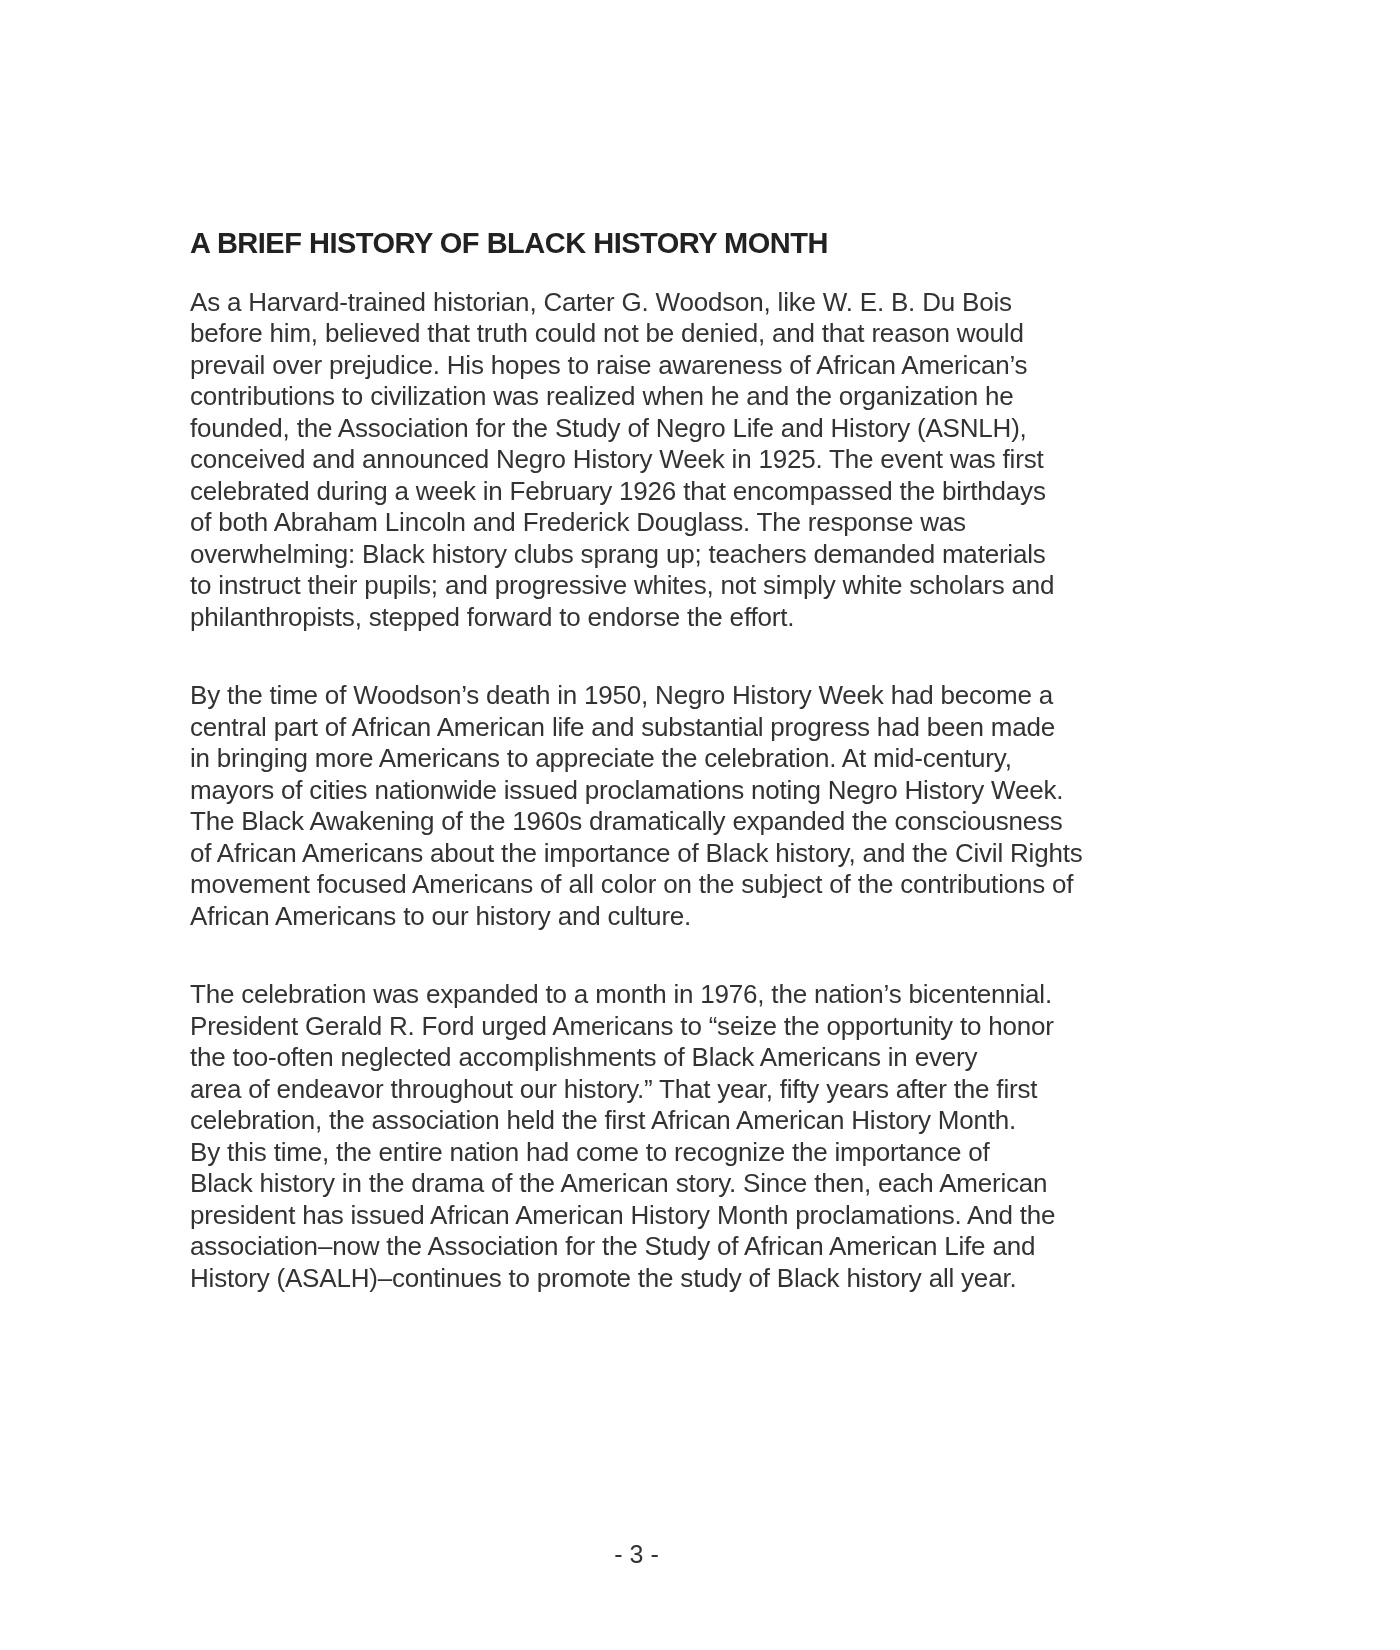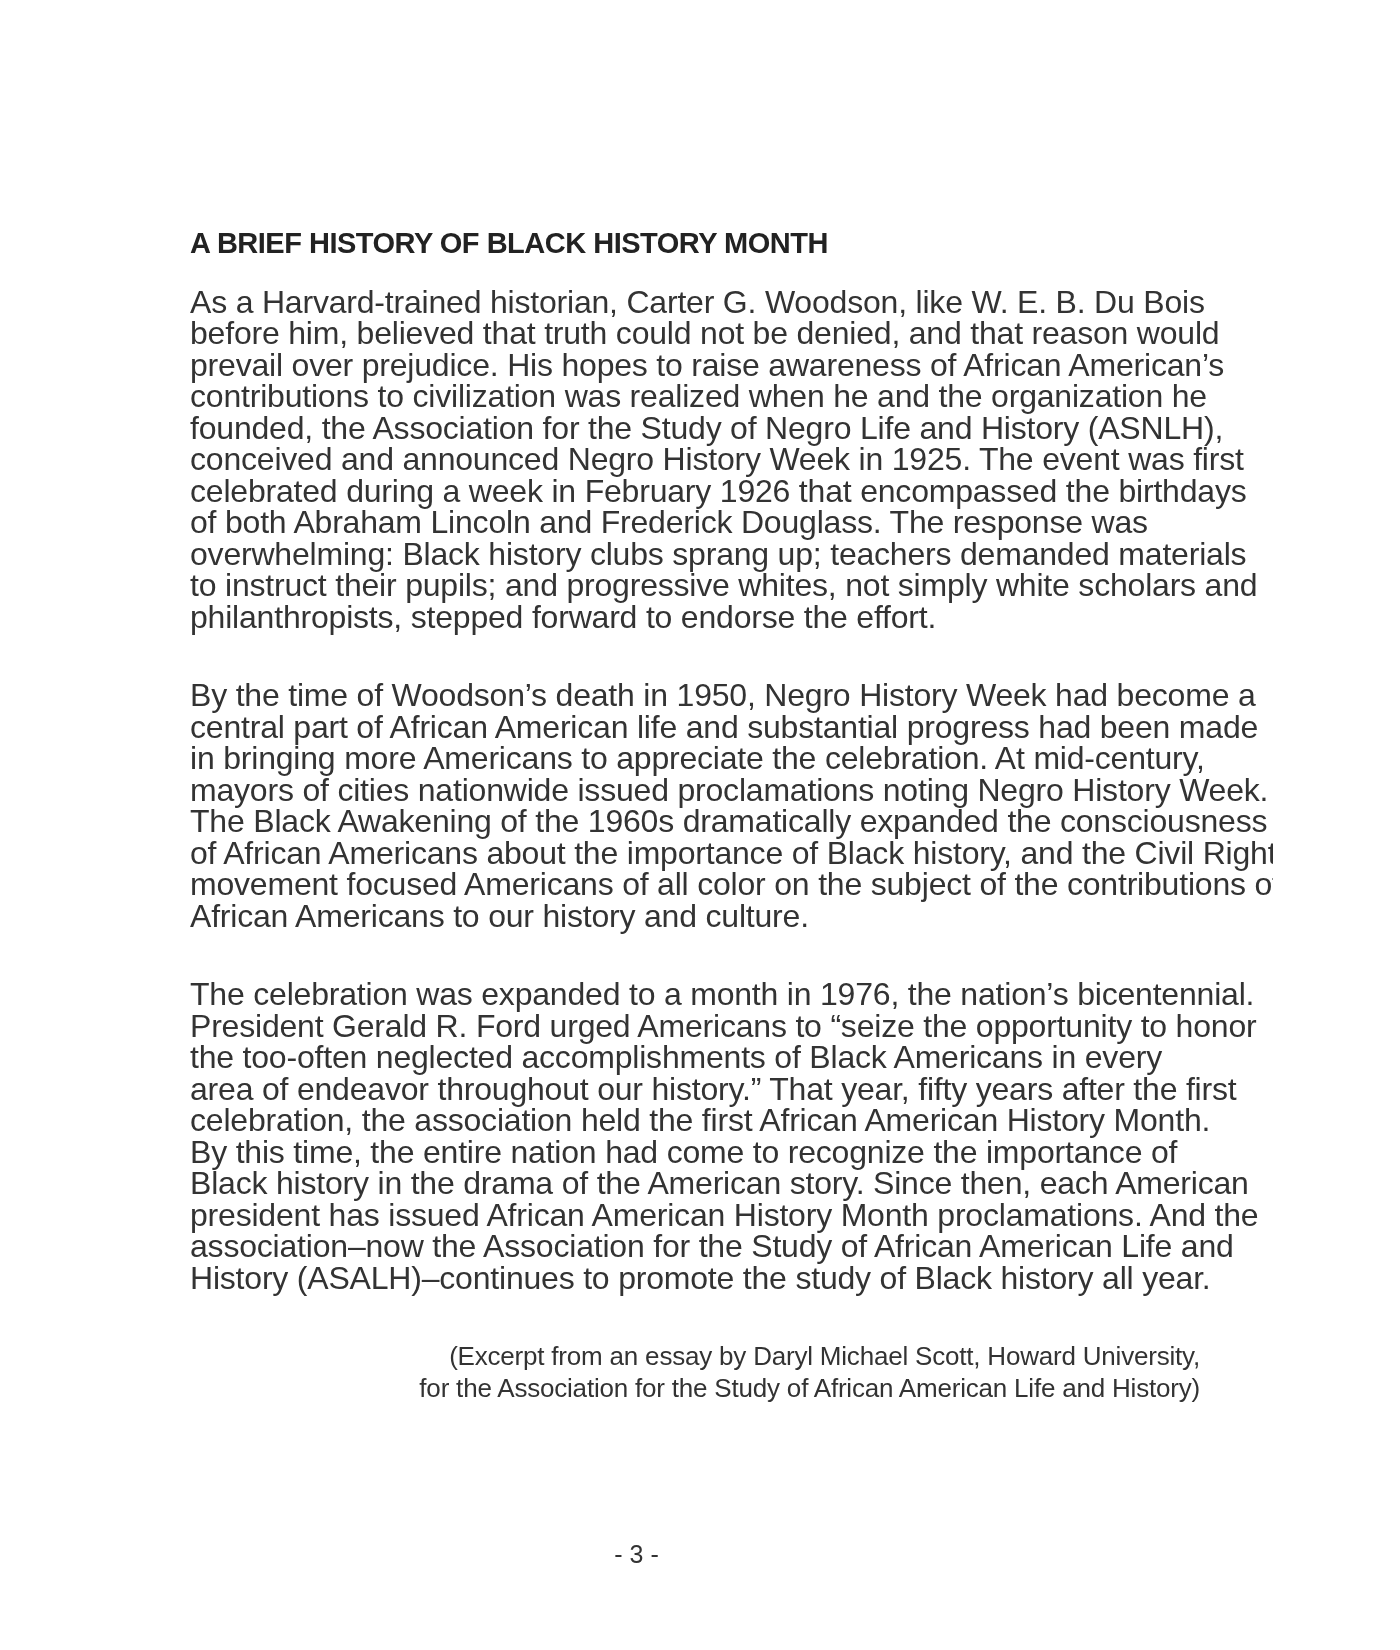--- a/index.html
+++ b/index.html
@@ -21,21 +21,21 @@
   }
   h1.doc-heading {
     font-size: 29px;
     font-weight: bold;
     letter-spacing: -0.5px;
     color: #222222;
     line-height: 1.1;
     margin: 0 0 27px 0;
   }
   p.body-para {
-    font-size: 32px;
+    font-size: 26px;
     line-height: 31.5px;
     white-space: pre;
     letter-spacing: -0.2px;
     margin: 0 0 47px 0;
   }
   p.attribution {
     font-size: 26px;
     line-height: 31.5px;
     white-space: pre;
     letter-spacing: -0.2px;
@@ -80,17 +80,15 @@
     <p class="body-para">The celebration was expanded to a month in 1976, the nation’s bicentennial.
 President Gerald R. Ford urged Americans to “seize the opportunity to honor
 the too-often neglected accomplishments of Black Americans in every
 area of endeavor throughout our history.” That year, fifty years after the first
 celebration, the association held the first African American History Month.
 By this time, the entire nation had come to recognize the importance of
 Black history in the drama of the American story. Since then, each American
 president has issued African American History Month proclamations. And the
 association–now the Association for the Study of African American Life and
 History (ASALH)–continues to promote the study of Black history all year.</p>
-    <p class="attribution">(Excerpt from an essay by Daryl Michael Scott, Howard University,
-for the Association for the Study of African American Life and History)</p>
   </div>
   <div class="page-number">- 3 -</div>
 </div>
 
 </body></html>

